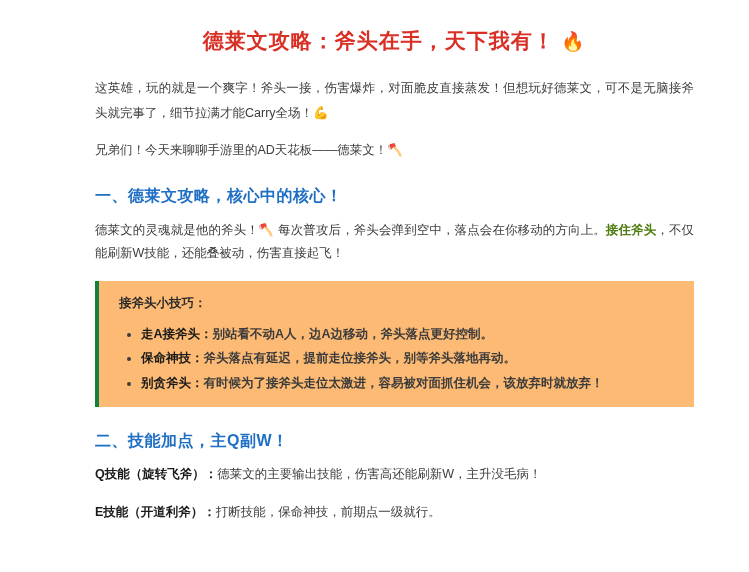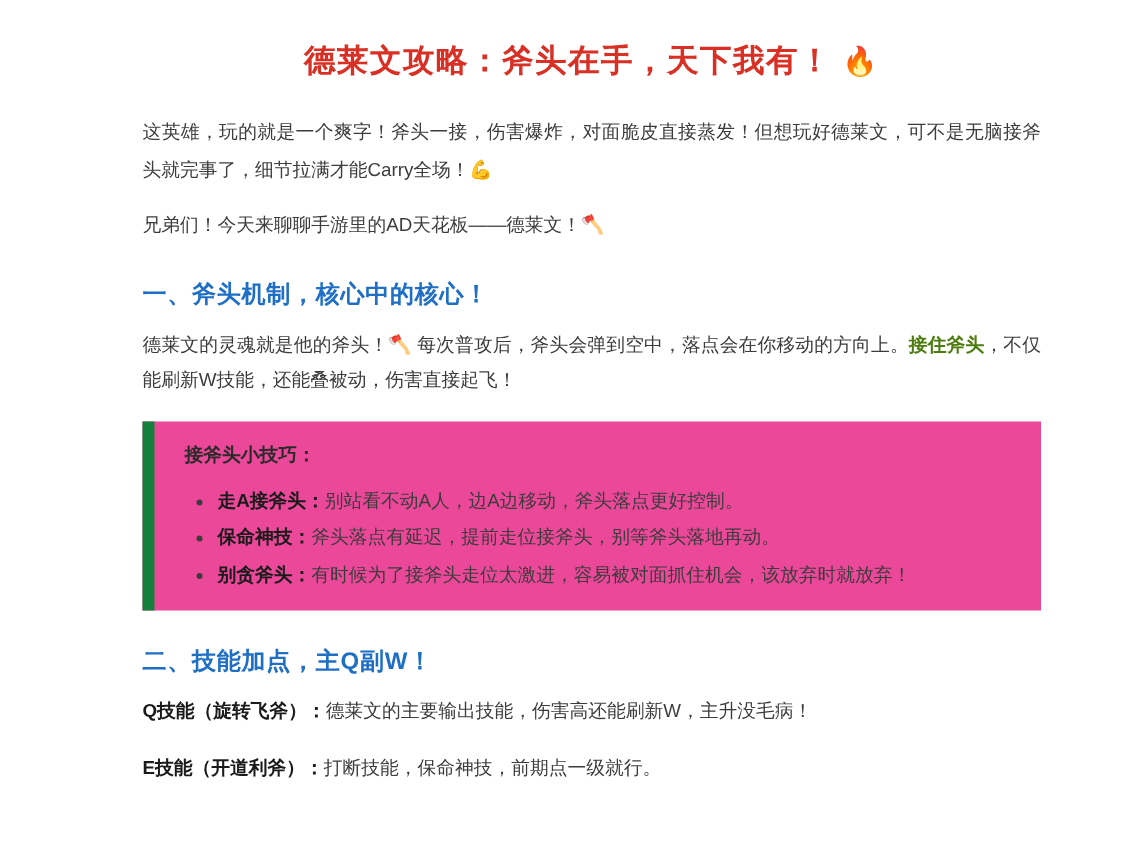--- a/index.html
+++ b/index.html
@@ -42,34 +42,35 @@
     text-align: justify;
   }
   .h2 {
     font-size: 16px;
     font-weight: bold;
     color: #1f6fc4;
     margin: 24px 0 12px 0;
     letter-spacing: 0.5px;
   }
   .callout {
-    border-left: 8px solid #15803d;
-    background: #ec4899;
+    border-left: 4px solid #15803d;
+    background: #fdba74;
     padding: 14px 18px 12px 20px;
     margin: 16px 0 18px 0;
   }
   .callout-title {
     font-size: 12.5px;
     font-weight: bold;
     color: #2b2b2b;
     margin: 0 0 10px 0;
   }
   .callout ul {
     margin: 0;
     padding-left: 22px;
+    font-weight: bold;
   }
   .callout li {
     font-size: 12.5px;
     line-height: 1.95;
     color: #3c3c3c;
   }
   .callout li b {
     color: #1a1a1a;
   }
   .skill-line {
@@ -99,21 +100,21 @@
     <span>德莱文攻略：斧头在手，天下我有！</span>
     <span class="flame emoji">🔥</span>
   </h1>
 
   <p class="body-text">
     <span>这英雄，玩的就是一个爽字！斧头一接，伤害爆炸，对面脆皮直接蒸发！但想玩好德莱文，可不是无脑接斧头就完事了，细节拉满才能Carry全场！</span><span class="emoji">💪</span>
   </p>
 
   <p class="body-text">兄弟们！今天来聊聊手游里的AD天花板——德莱文！🪓</p>
 
-  <h2 class="h2">一、斧头机制，核心中的核心！</h2>
+  <h2 class="h2">一、德莱文攻略，核心中的核心！</h2>
 
   <p class="body-text">
     <span>德莱文的灵魂就是他的斧头！🪓 每次普攻后，斧头会弹到空中，落点会在你移动的方向上。</span><b class="inline-strong">接住斧头</b><span>，不仅能刷新W技能，还能叠被动，伤害直接起飞！</span>
   </p>
 
   <div class="callout">
     <div class="callout-title">接斧头小技巧：</div>
     <ul>
       <li>
         <b>走A接斧头：</b><span>别站看不动A人，边A边移动，斧头落点更好控制。</span>

